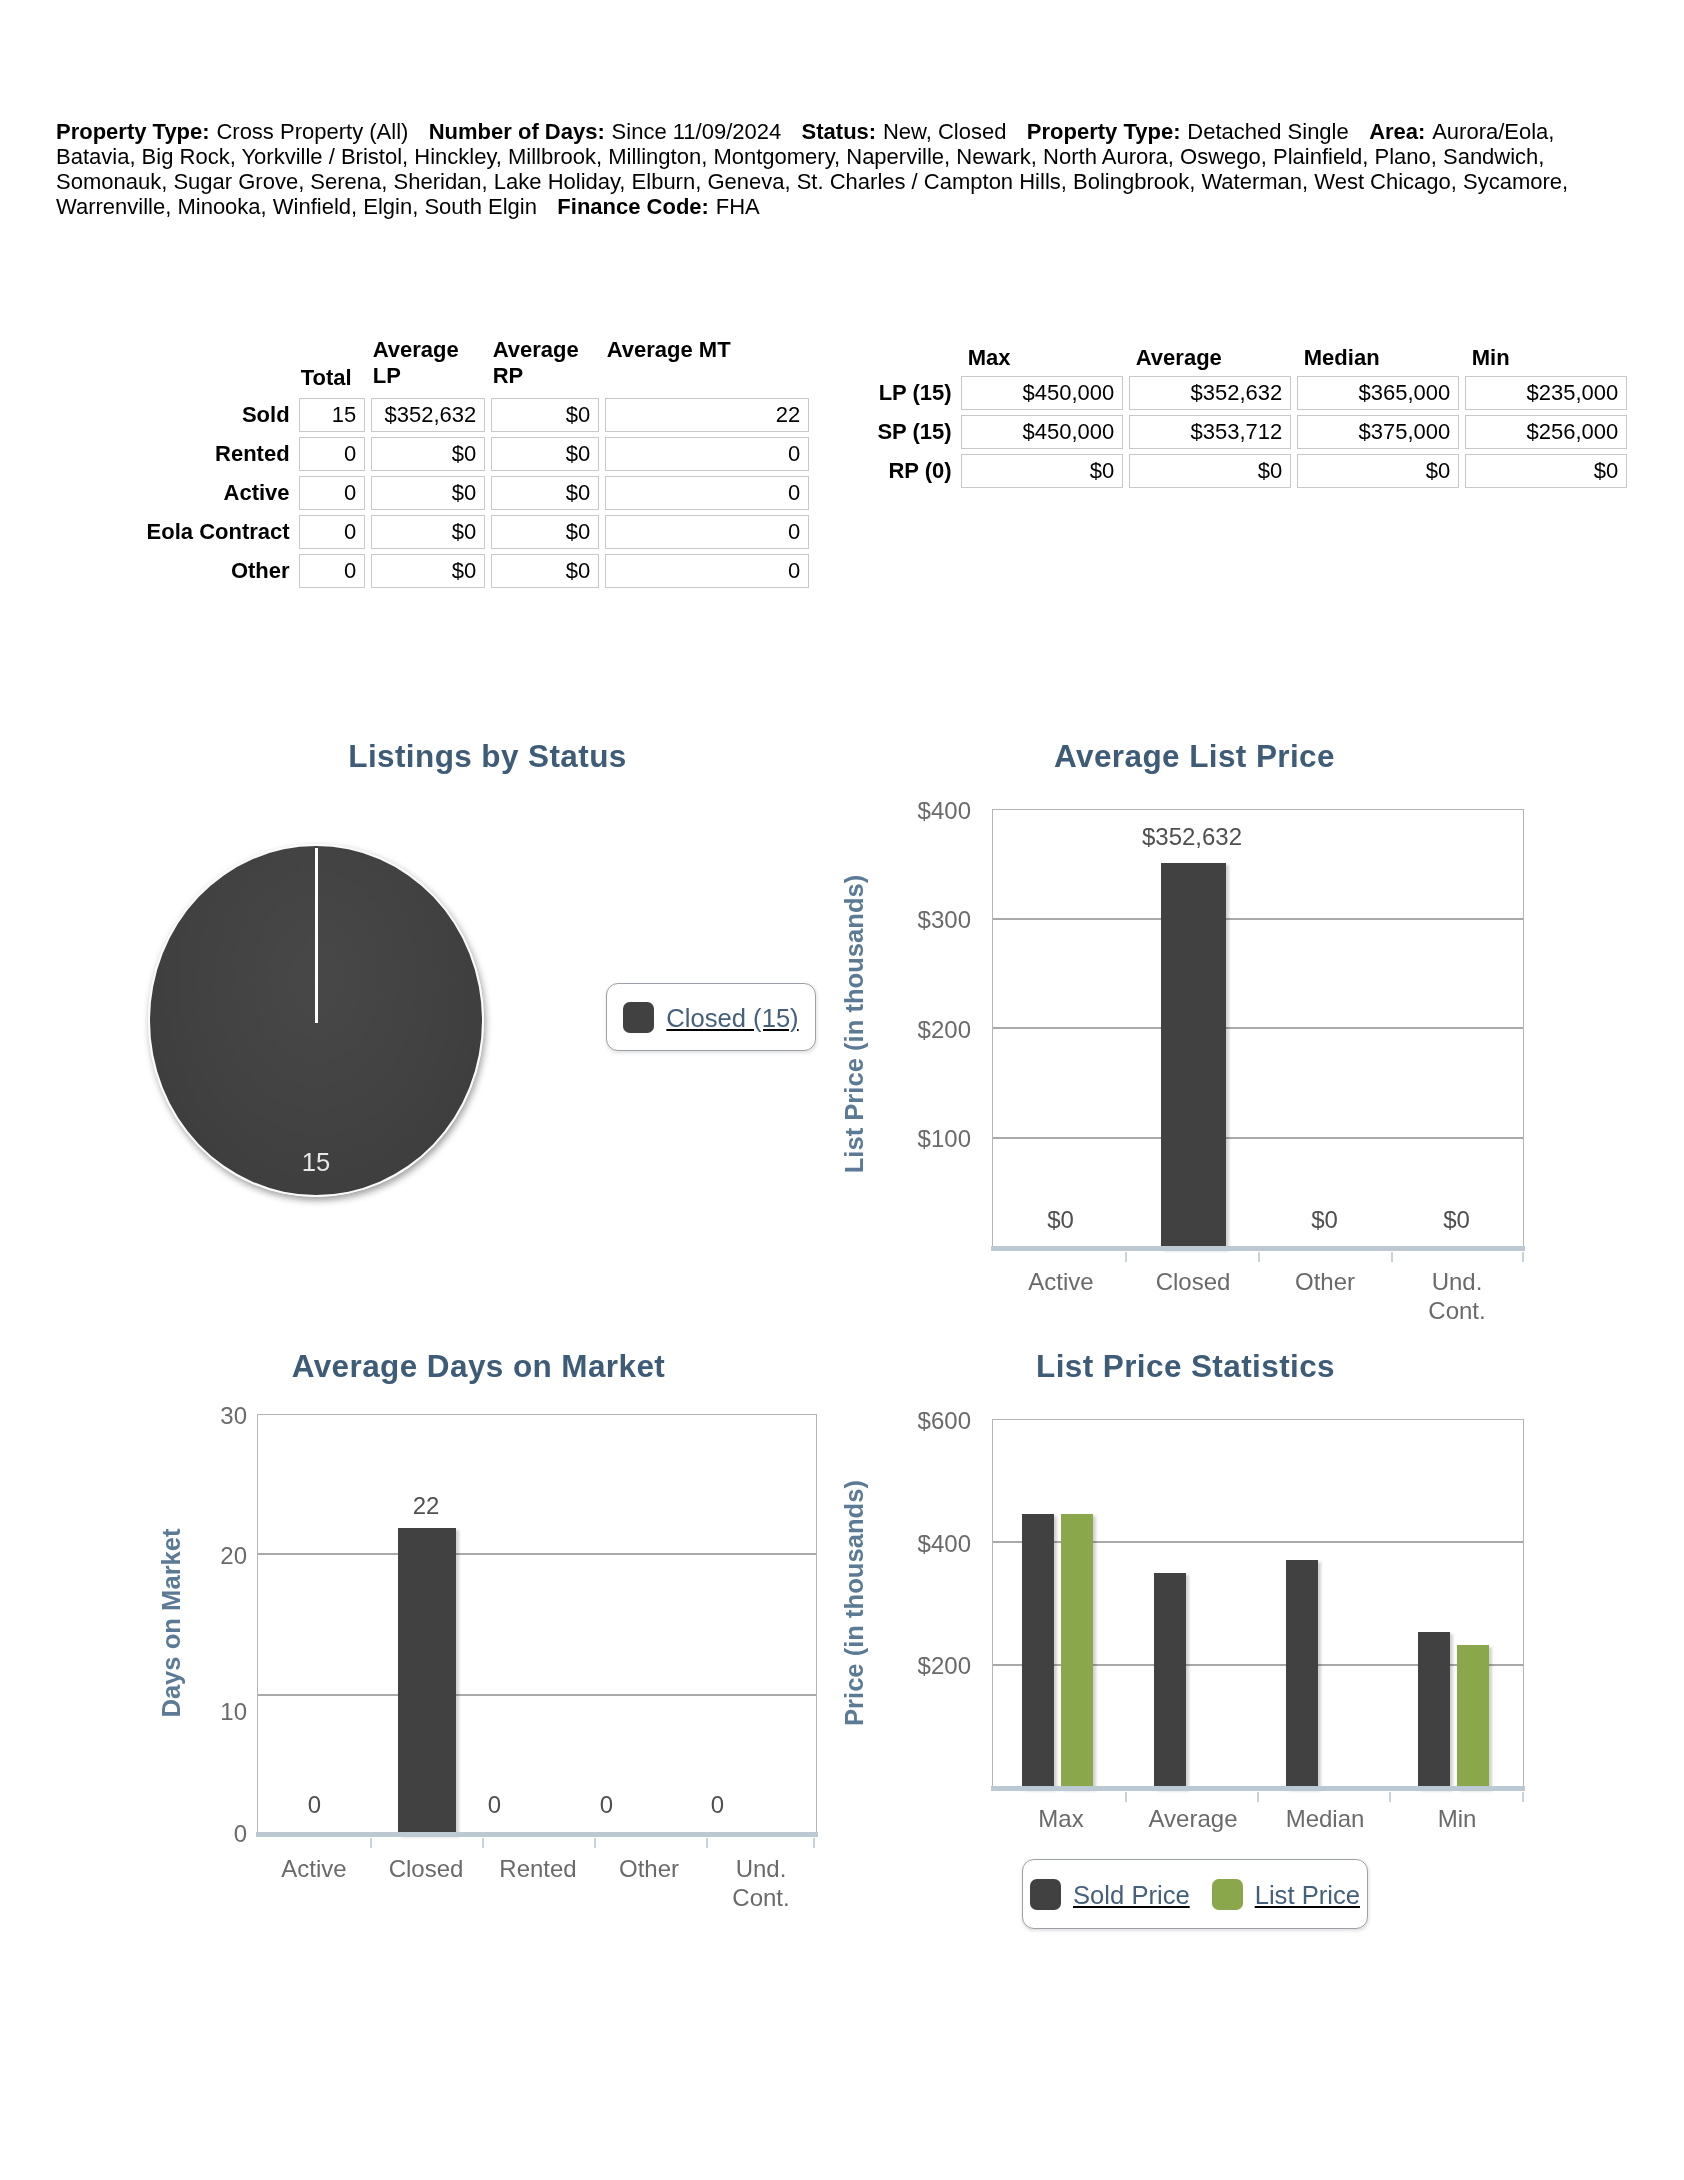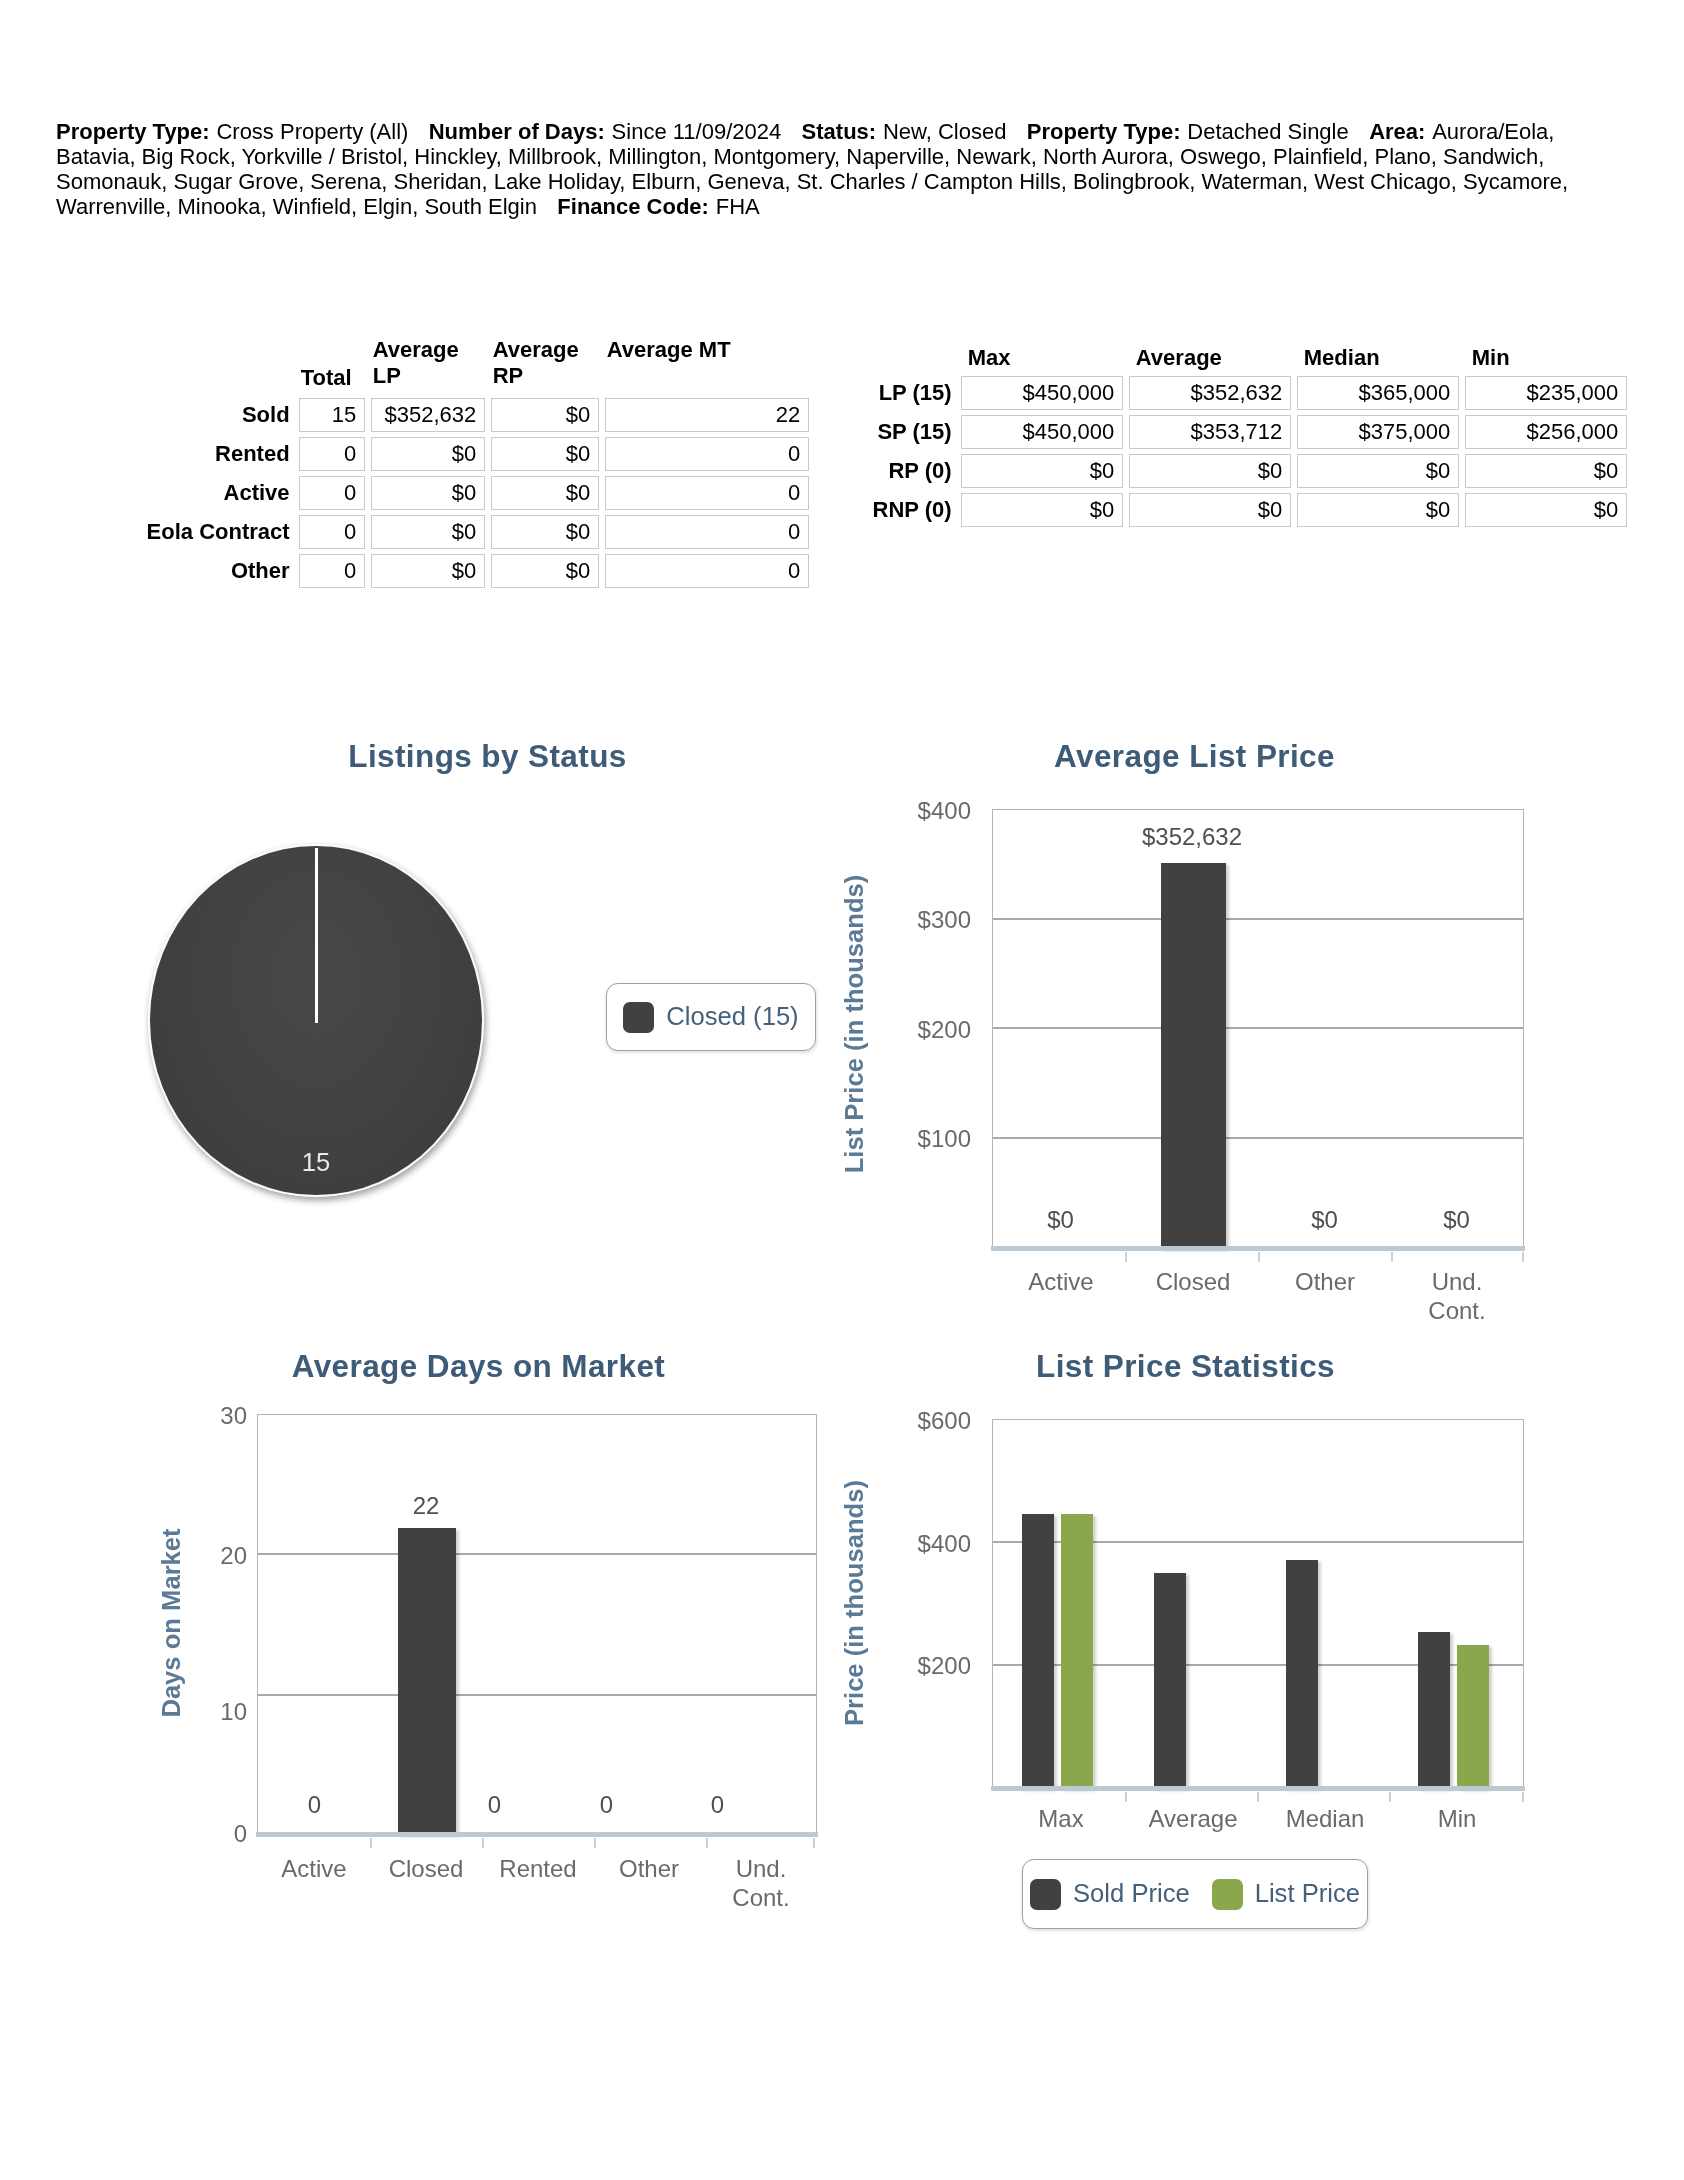--- a/index.html
+++ b/index.html
@@ -68,21 +68,21 @@
   }
   .pie-slice-line { position:absolute; left:315px; top:848px; width:2.6px; height:175px; background:#fff; z-index:2; }
   .pie-value { position:absolute; left:282px; top:1148px; width:68px; text-align:center; font-size:25.6px; color:#e8e8e8; z-index:3; }
   
   .legend-box {
     position:absolute; background:#fff;
     border:1.7px solid #9ba1a6; border-radius:12px;
     display:flex; align-items:center; justify-content:center; gap:12px;
     box-shadow:0.9px 1.7px 3.4px rgba(0,0,0,0.12);
   }
-  .legend-item { display:flex; align-items:flex-start; gap:12px; }
+  .legend-item { display:flex; align-items:flex-end; gap:12px;text-decoration:underline; }
   .legend-swatch { width:31px; height:31px; border-radius:6.8px; }
   .legend-text { font-size:25.6px; color:#44607a; white-space:nowrap; }
   #pie-legend { left:606px; top:983px; width:210px; height:68px; }
   #lps-legend { left:1022px; top:1859px; width:346px; height:70px; gap:22px; }
 </style>
 </head>
 <body>
 
 <div class="report-header">
   <b>Property Type:</b><span class="seg-val">Cross Property (All)</span><b>Number of Days:</b><span class="seg-val">Since 11/09/2024</span><b>Status:</b><span class="seg-val">New, Closed</span><b>Property Type:</b><span class="seg-val">Detached Single</span><b>Area:</b><span class="seg-val">Aurora/Eola, Batavia, Big Rock, Yorkville / Bristol, Hinckley, Millbrook, Millington, Montgomery, Naperville, Newark, North Aurora, Oswego, Plainfield, Plano, Sandwich, Somonauk, Sugar Grove, Serena, Sheridan, Lake Holiday, Elburn, Geneva, St. Charles / Campton Hills, Bolingbrook, Waterman, West Chicago, Sycamore, Warrenville, Minooka, Winfield, Elgin, South Elgin</span><b>Finance Code:</b><span class="seg-val">FHA</span>
@@ -167,27 +167,20 @@
   </tr>
   <tr>
     <td class="rowlabel">SP (15)</td>
     <td class="box">$450,000</td>
     <td class="box">$353,712</td>
     <td class="box">$375,000</td>
     <td class="box">$256,000</td>
   </tr>
   <tr>
     <td class="rowlabel">RP (0)</td>
-    <td class="box">$0</td>
-    <td class="box">$0</td>
-    <td class="box">$0</td>
-    <td class="box">$0</td>
-  </tr>
-  <tr>
-    <td class="rowlabel">RNP (0)</td>
     <td class="box">$0</td>
     <td class="box">$0</td>
     <td class="box">$0</td>
     <td class="box">$0</td>
   </tr>
 </tbody>
   </table>
 
 <div class="chart-title" style="left:232px; top:738px; width:511px;">Listings by Status</div>
 <div class="pie"></div>

